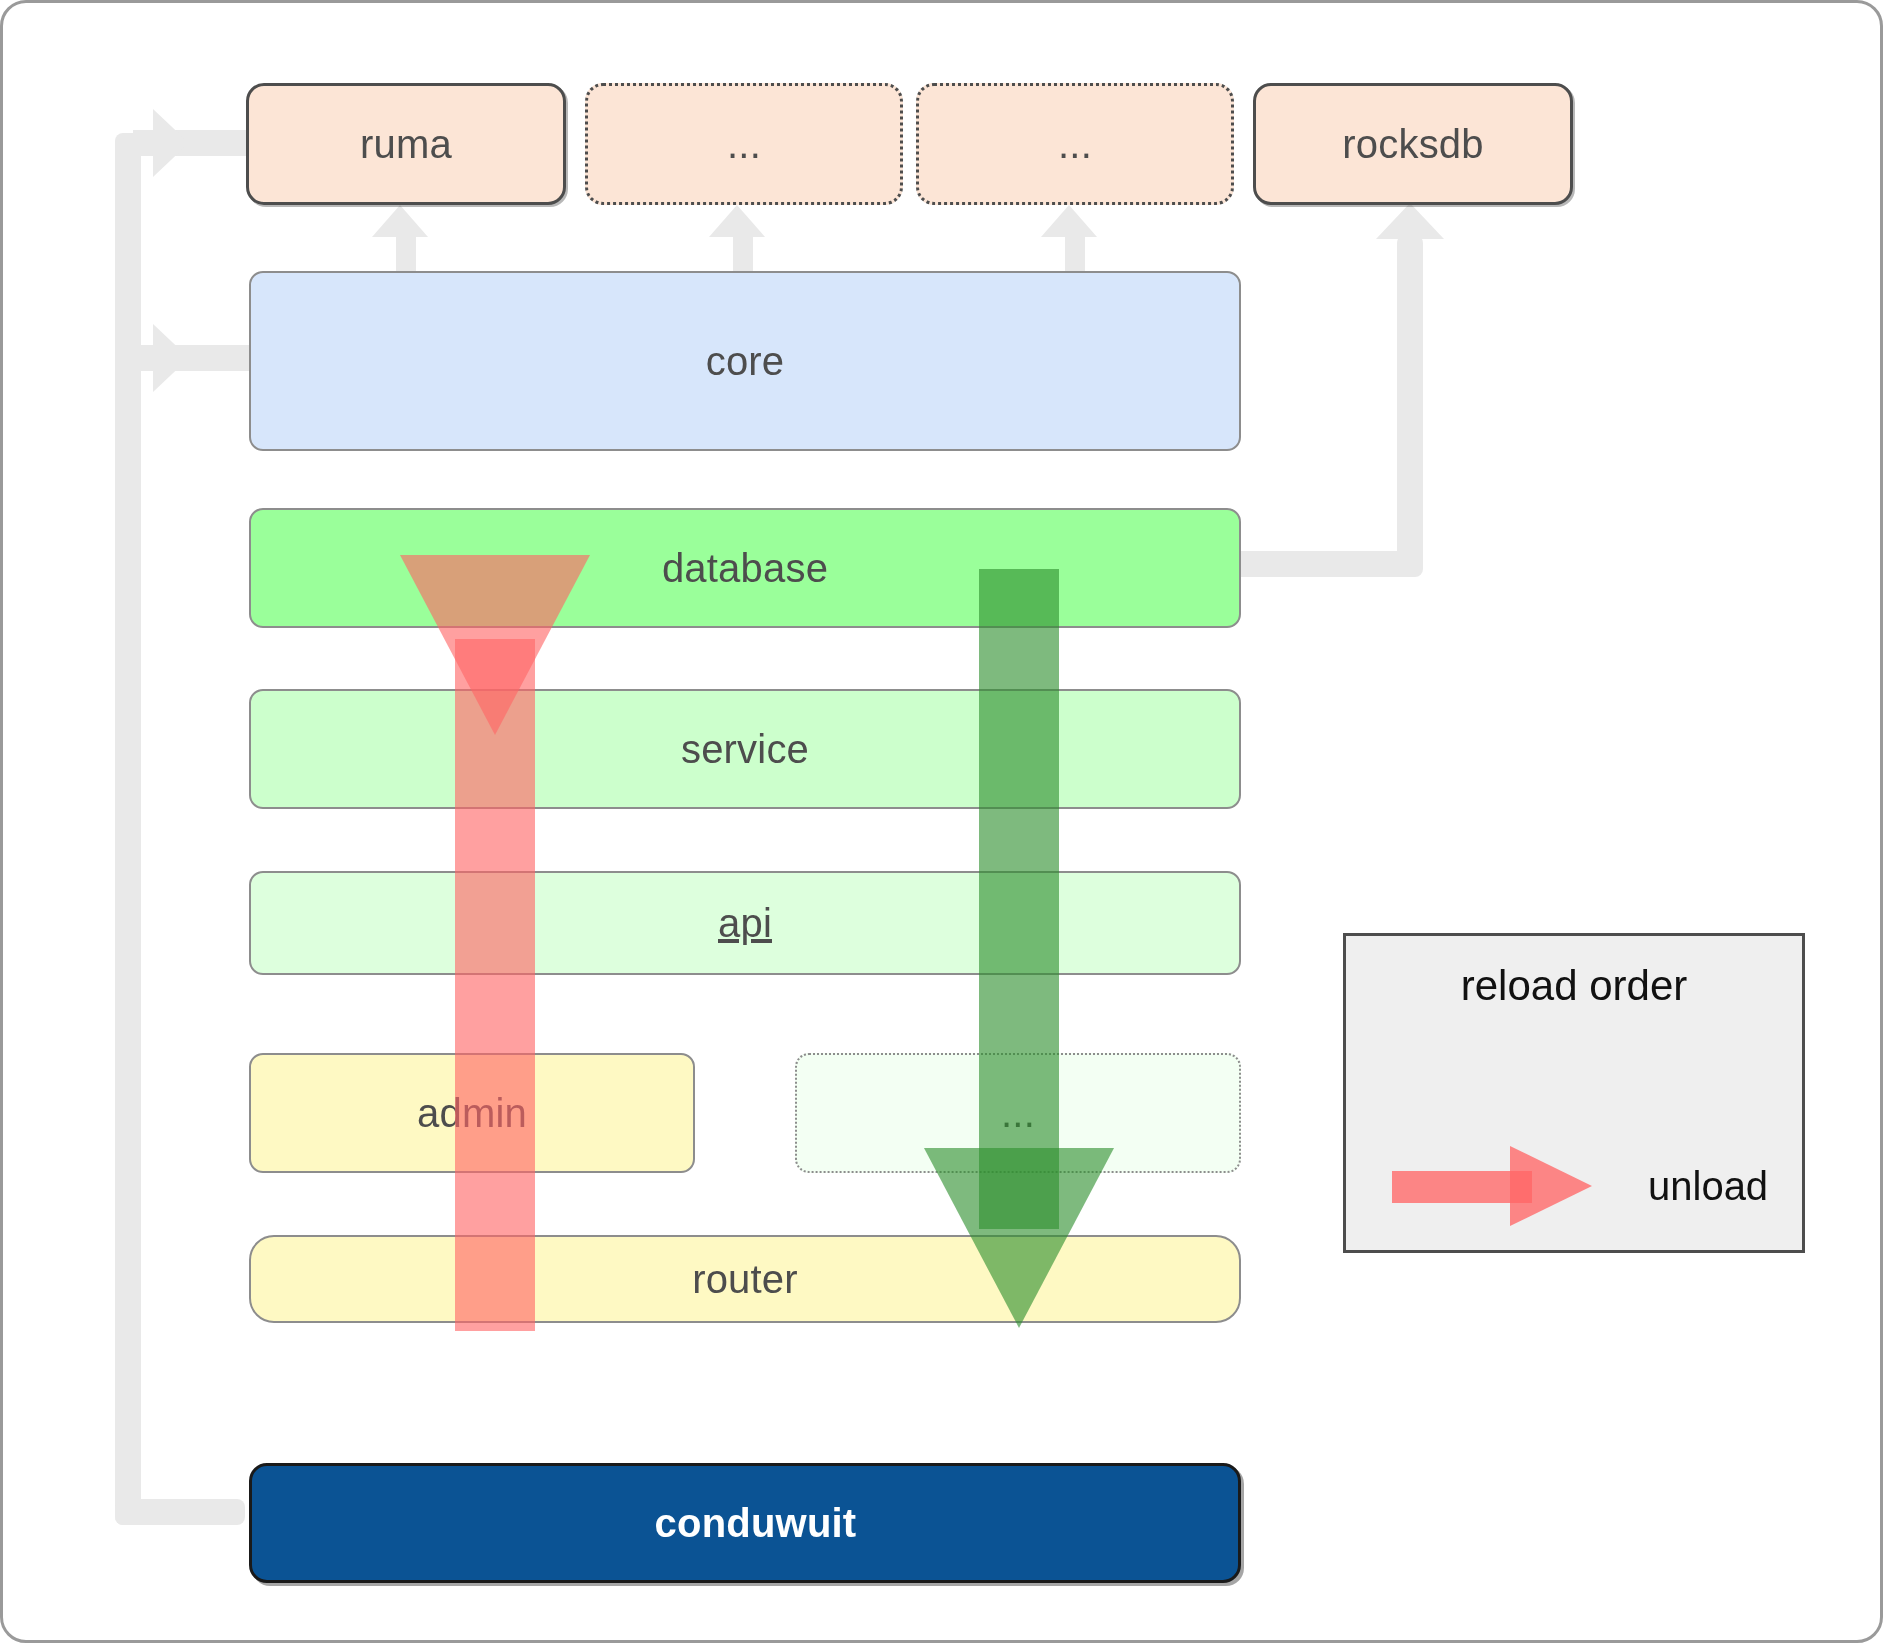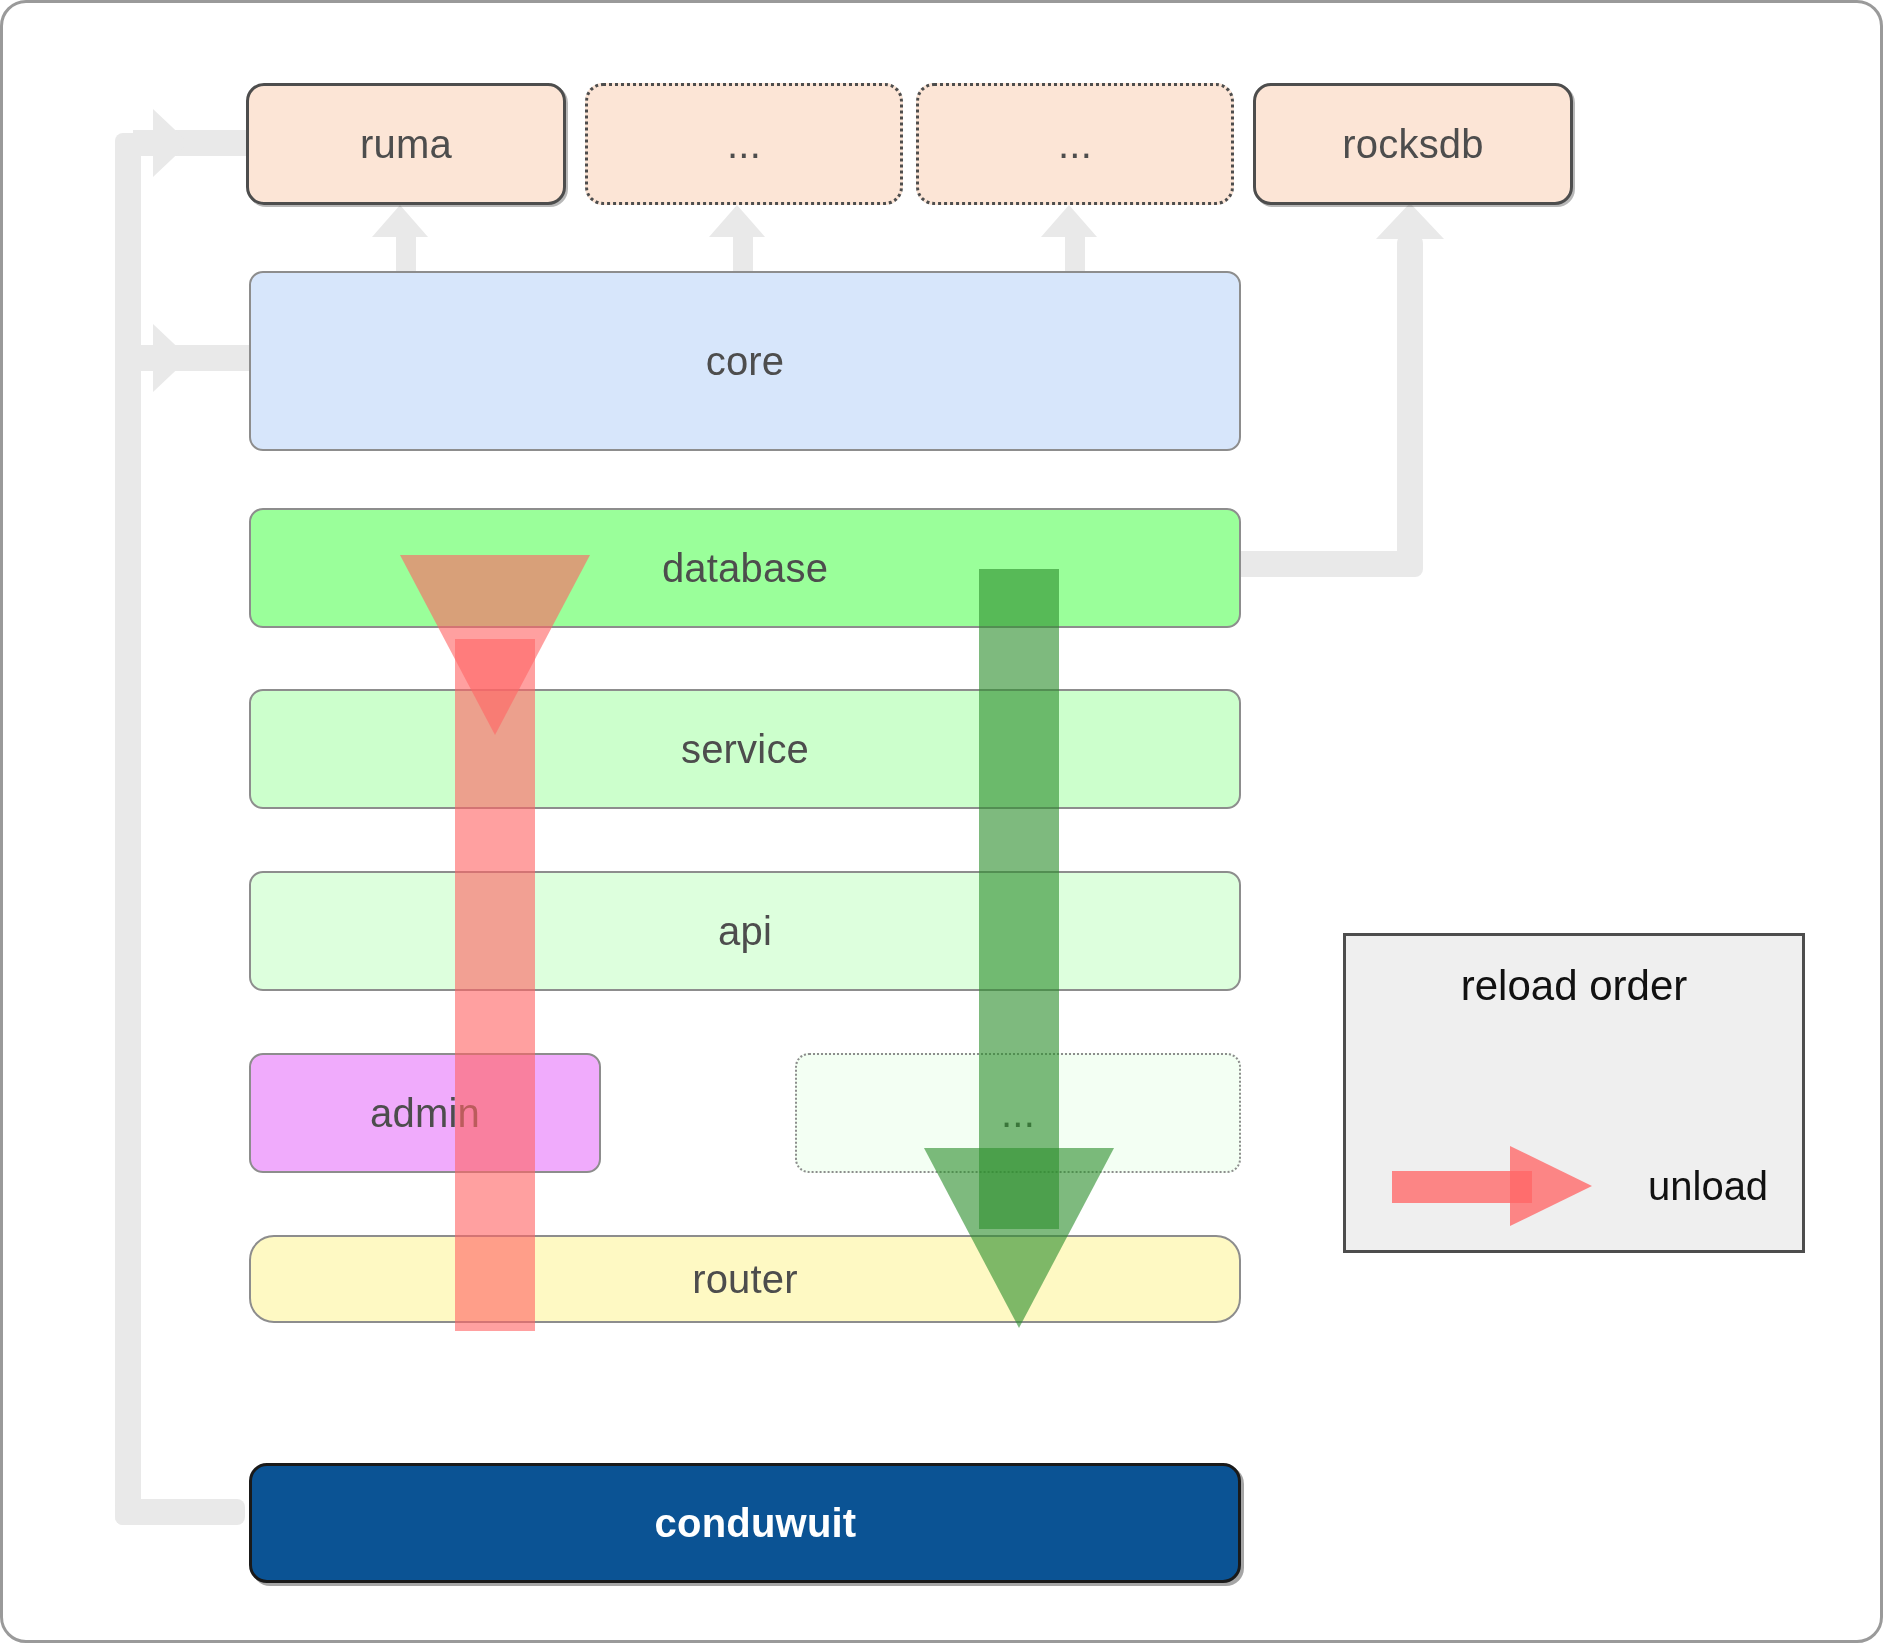--- a/index.html
+++ b/index.html
@@ -183,25 +183,25 @@
   </div>
 
   <div class="node crate" style="left:246px; top:505px; width:992px; height:120px; background:#9aff9a;">
     <span class="lbl">database</span>
   </div>
 
   <div class="node crate" style="left:246px; top:686px; width:992px; height:120px; background:#ccffcc;">
     <span class="lbl">service</span>
   </div>
 
-  <div class="node crate" style="left:246px; top:868px; width:992px; height:120px; background:#ddffdd;">
+  <div class="node crate" style="left:246px; top:868px; width:992px; height:104px; background:#ddffdd;text-decoration:underline;">
     <span class="lbl">api</span>
   </div>
 
-  <div class="node crate" style="left:246px; top:1050px; width:352px; height:120px; background:#f0abfc;">
+  <div class="node crate" style="left:246px; top:1050px; width:446px; height:120px; background:#fef9c3;">
     <span class="lbl">admin</span>
   </div>
 
   <div class="node crate dotted" style="left:792px; top:1050px; width:446px; height:120px; background:#f3fff3;">
     <span class="lbl">...</span>
   </div>
 
   <div class="node crate" style="left:246px; top:1232px; width:992px; height:88px; background:#fef9c3;border-radius:25px;">
     <span class="lbl">router</span>
   </div>

